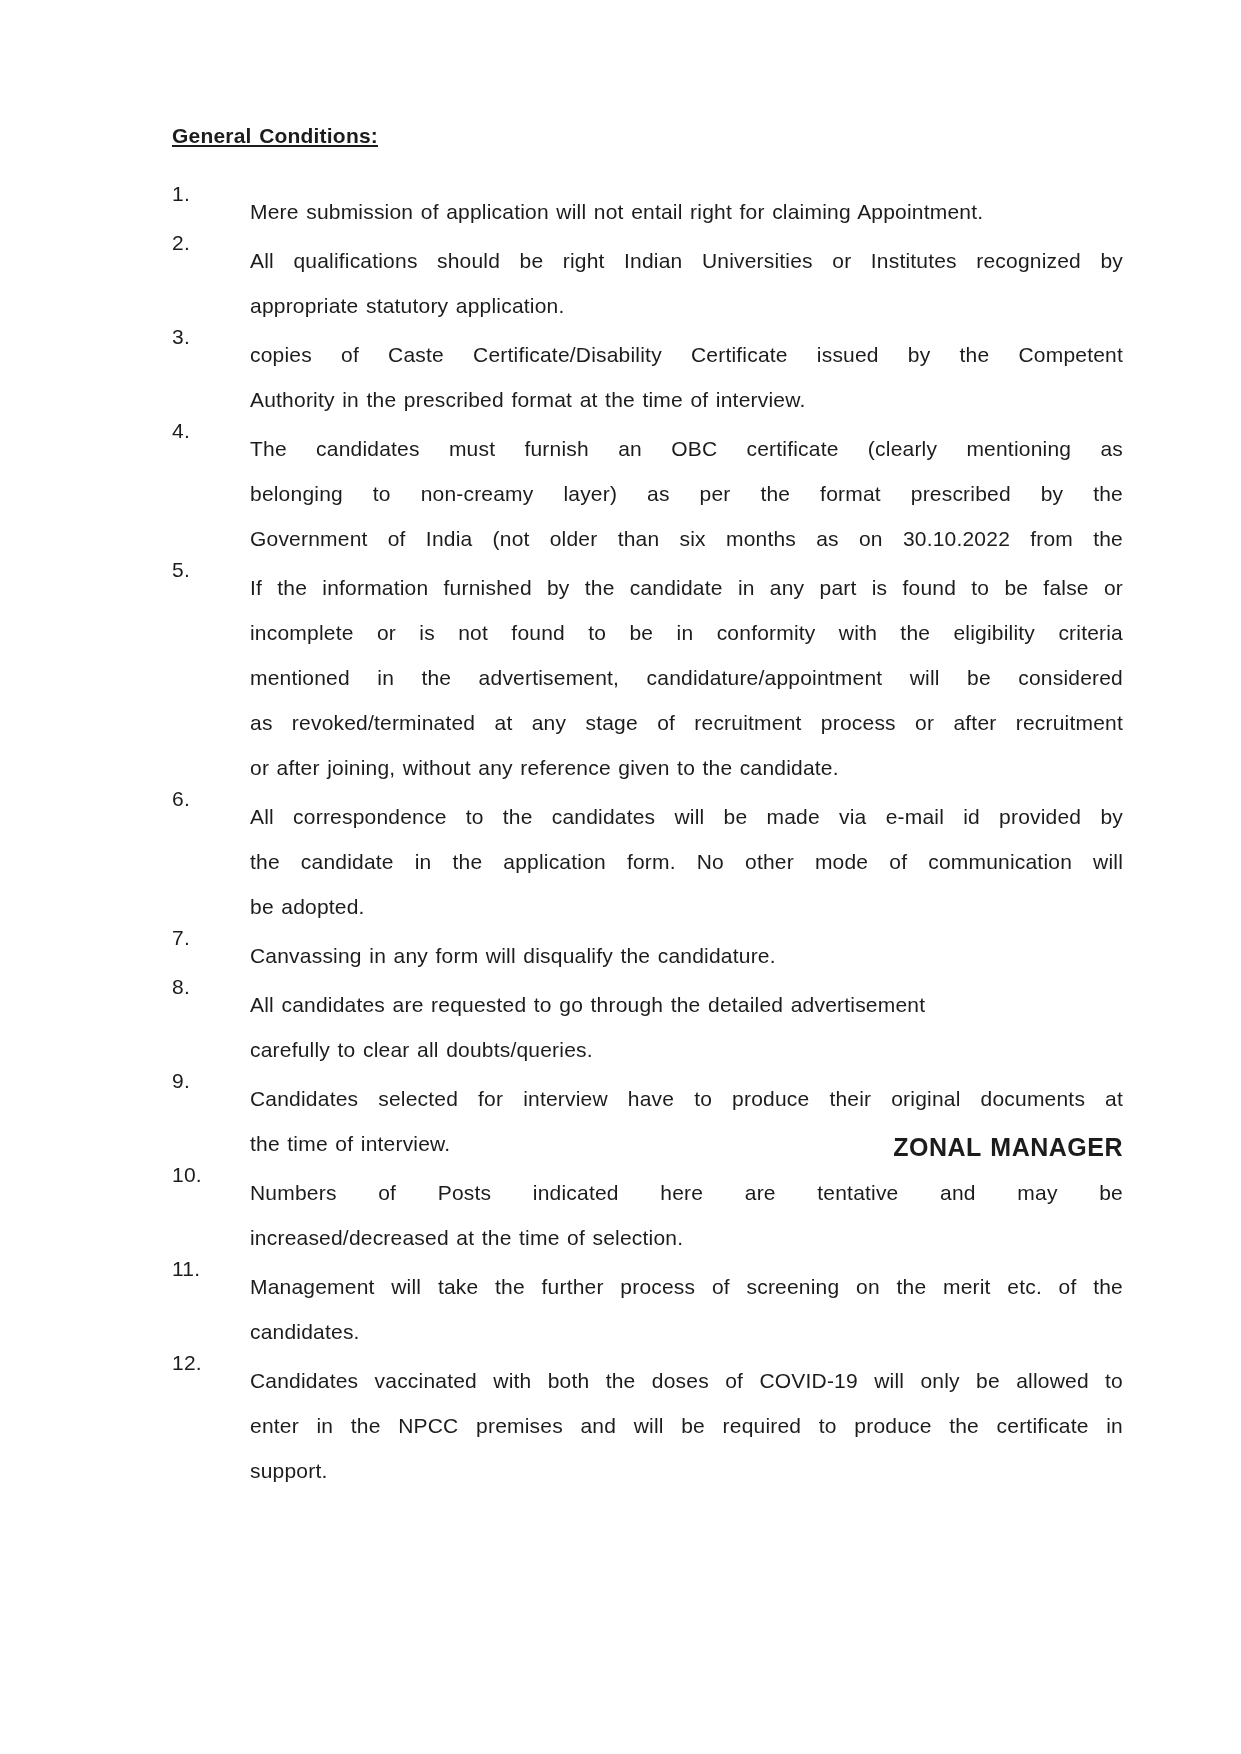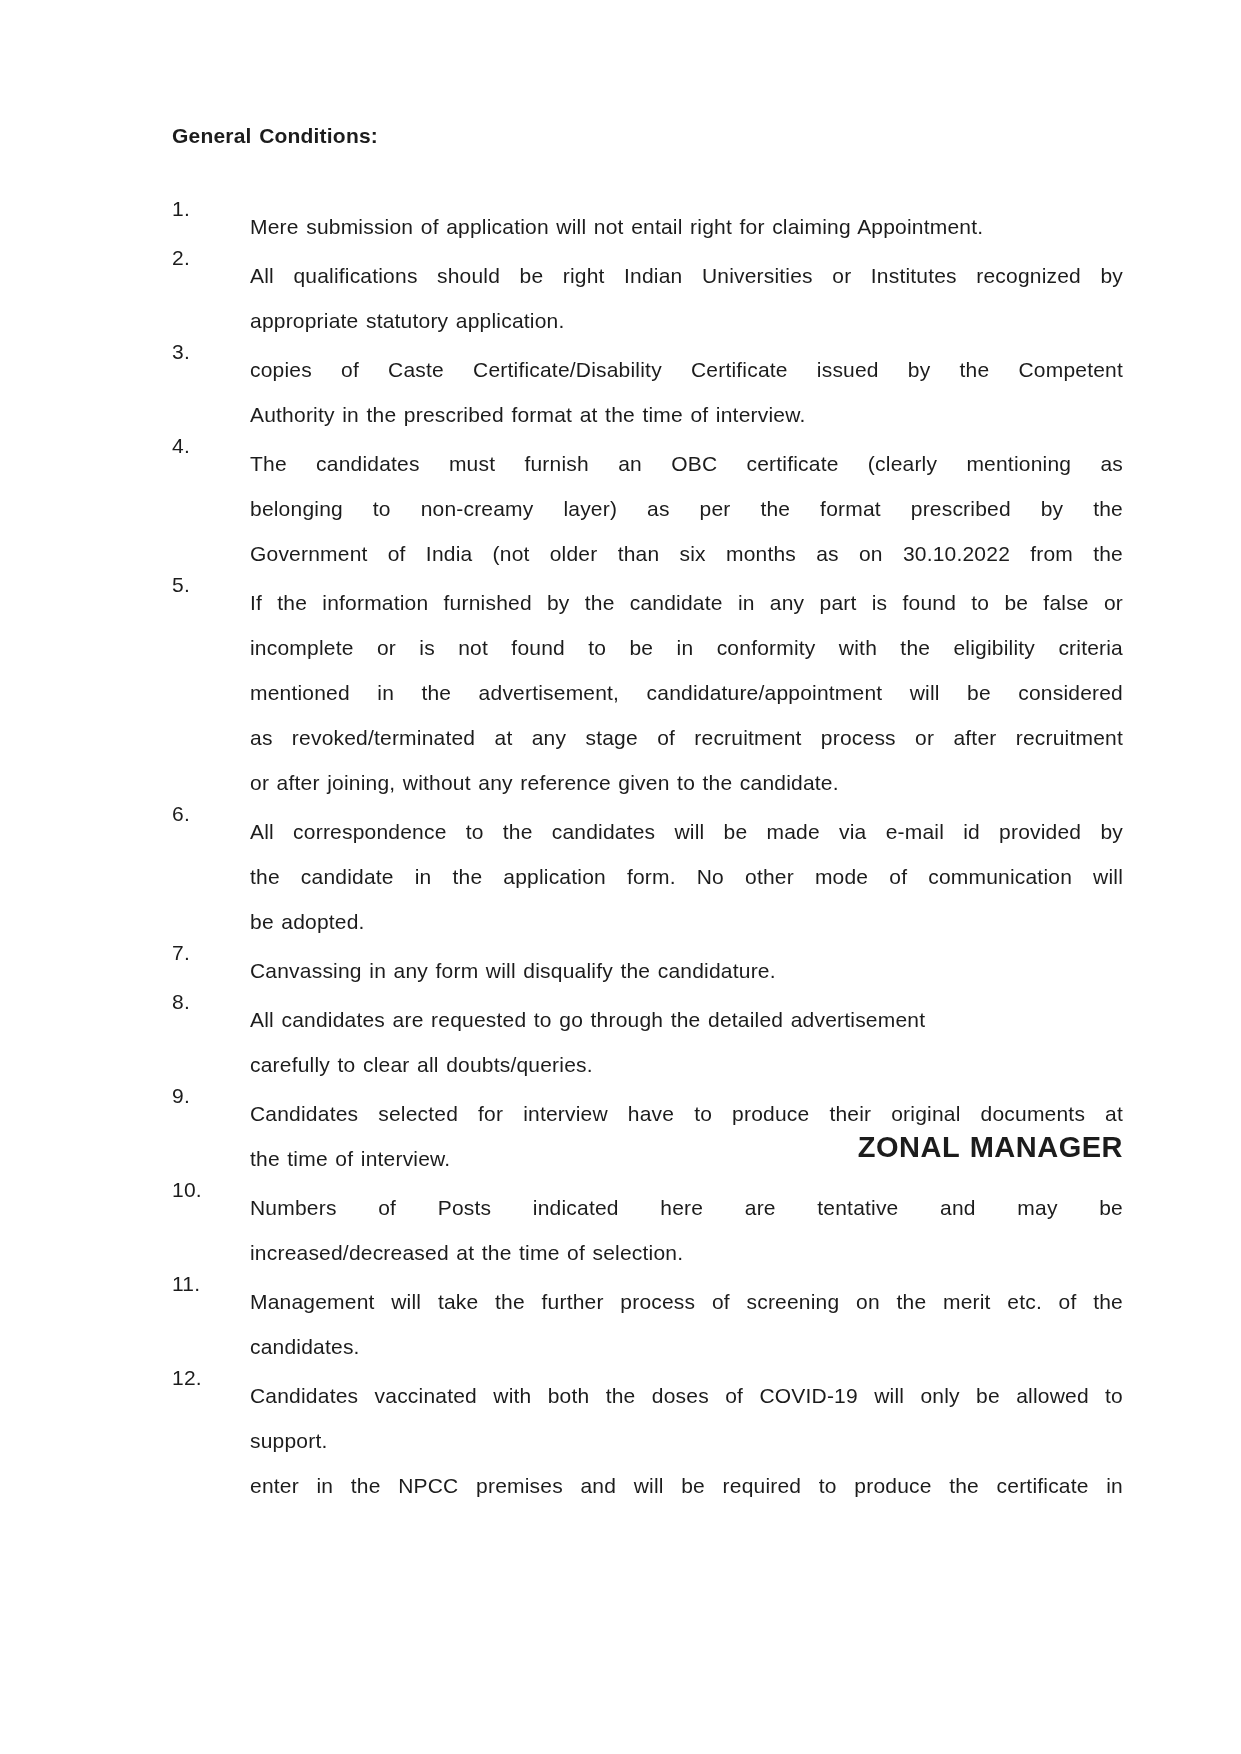--- a/index.html
+++ b/index.html
@@ -21,22 +21,23 @@
     overflow: hidden;
   }
   .content {
     position: absolute;
     left: 172px;
     top: 122px;
     width: 951px;
   }
   .heading {
     font-weight: bold;
+    text-decoration: underline;
     line-height: 27px;
-    margin-bottom: 46px;
+    margin-bottom: 31px;
   }
   .item {
     display: flex;
     margin-bottom: 4px;
   }
   .num {
     flex: none;
     width: 78px;
     line-height: 27px;
   }
@@ -55,21 +56,21 @@
   }
   .line b {
     font-weight: normal;
     letter-spacing: 0.2px;
   }
   .signature {
     position: absolute;
     top: 1134px;
     right: 118px;
     font-weight: bold;
-    font-size: 29px;
+    font-size: 25px;
     letter-spacing: 0.5px;
     line-height: 27px;
   }
 </style>
 </head>
 <body>
 
 <div class="page">
   <div class="content">
     <div class="heading">General Conditions:</div>
@@ -151,20 +152,20 @@
           <div class="num">11.</div>
           <div class="body">
             <div class="line just">Management will take the further process of screening on the merit etc. of the</div>
             <div class="line">candidates.</div>
           </div>
         </div>
         <div class="item">
           <div class="num">12.</div>
           <div class="body">
             <div class="line just">Candidates vaccinated with both the doses of COVID-19 will only be allowed to</div>
+            <div class="line just">enter in the NPCC premises and will be required to produce the certificate in</div>
             <div class="line">support.</div>
-            <div class="line just">enter in the NPCC premises and will be required to produce the certificate in</div>
           </div>
         </div>
       </div>
   </div>
   <div class="signature">ZONAL MANAGER</div>
 </div>
 
 </body></html>

